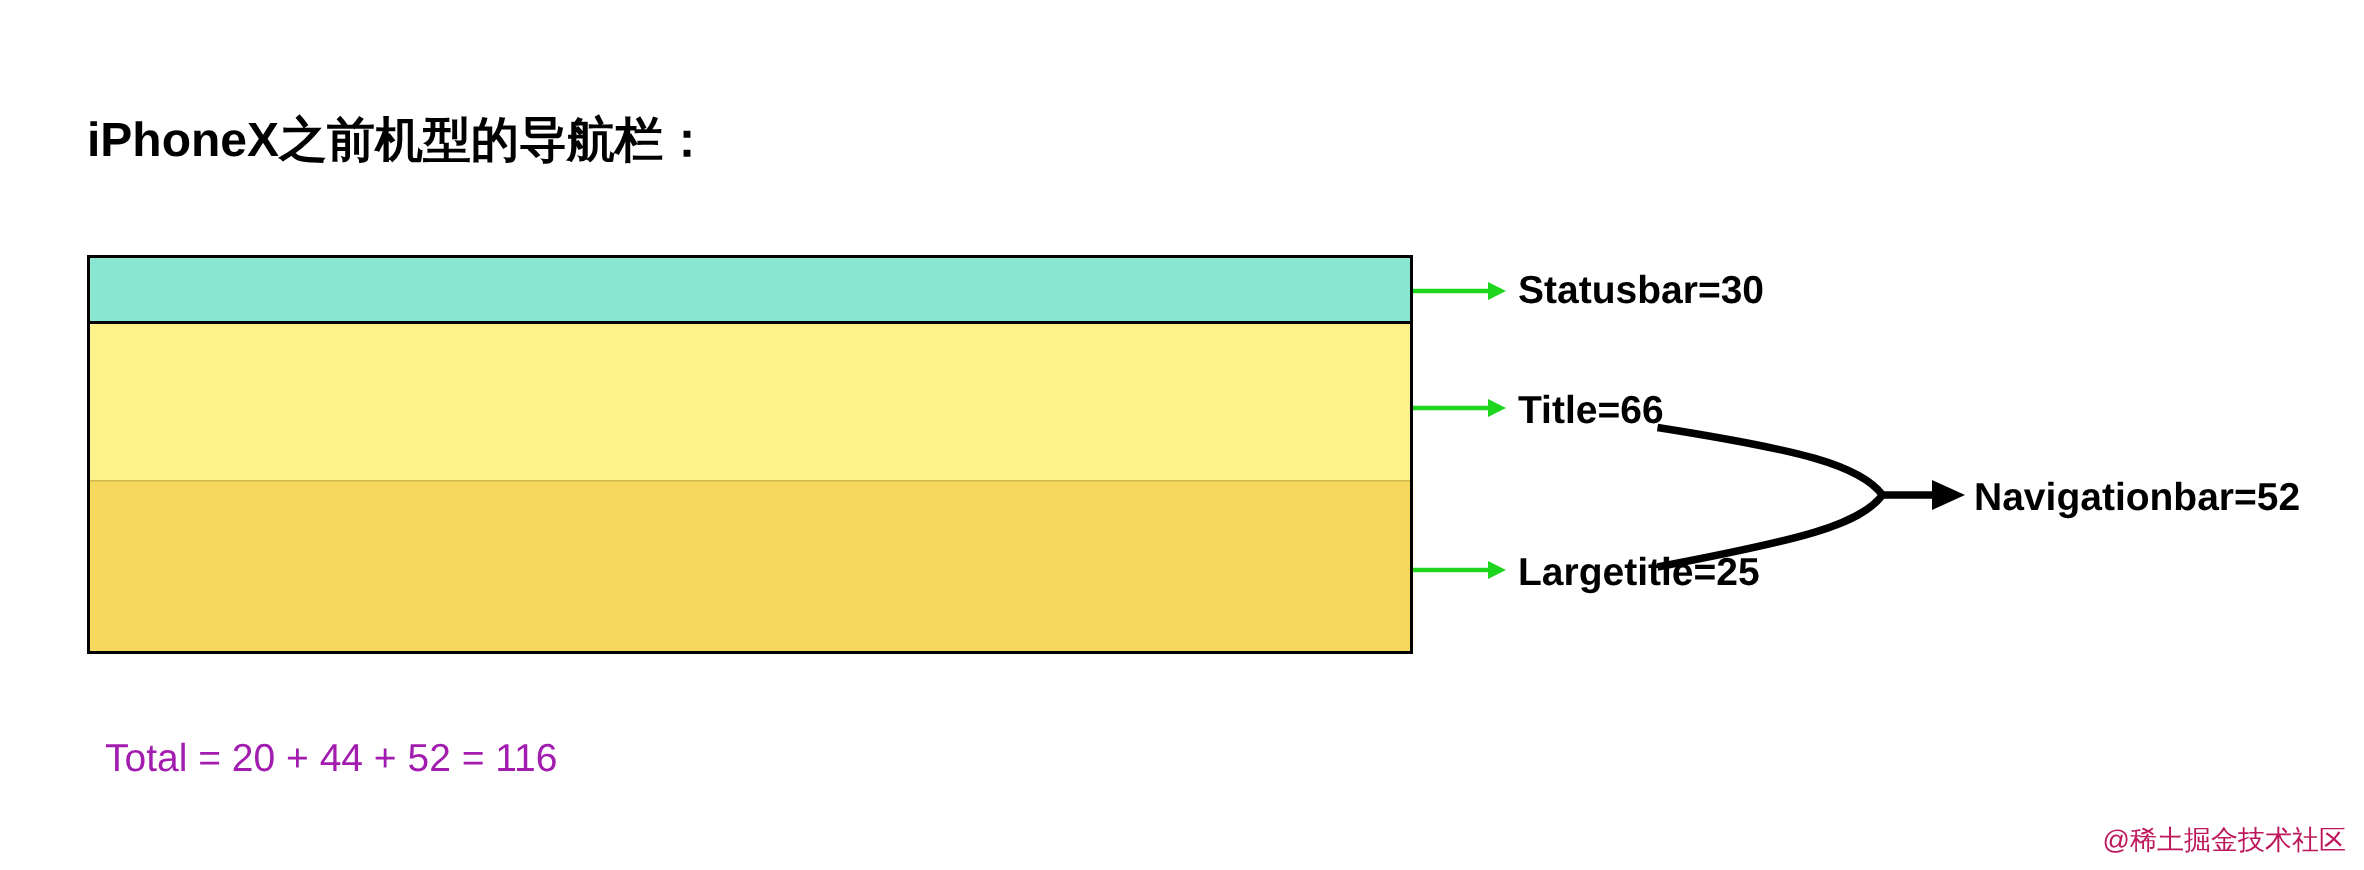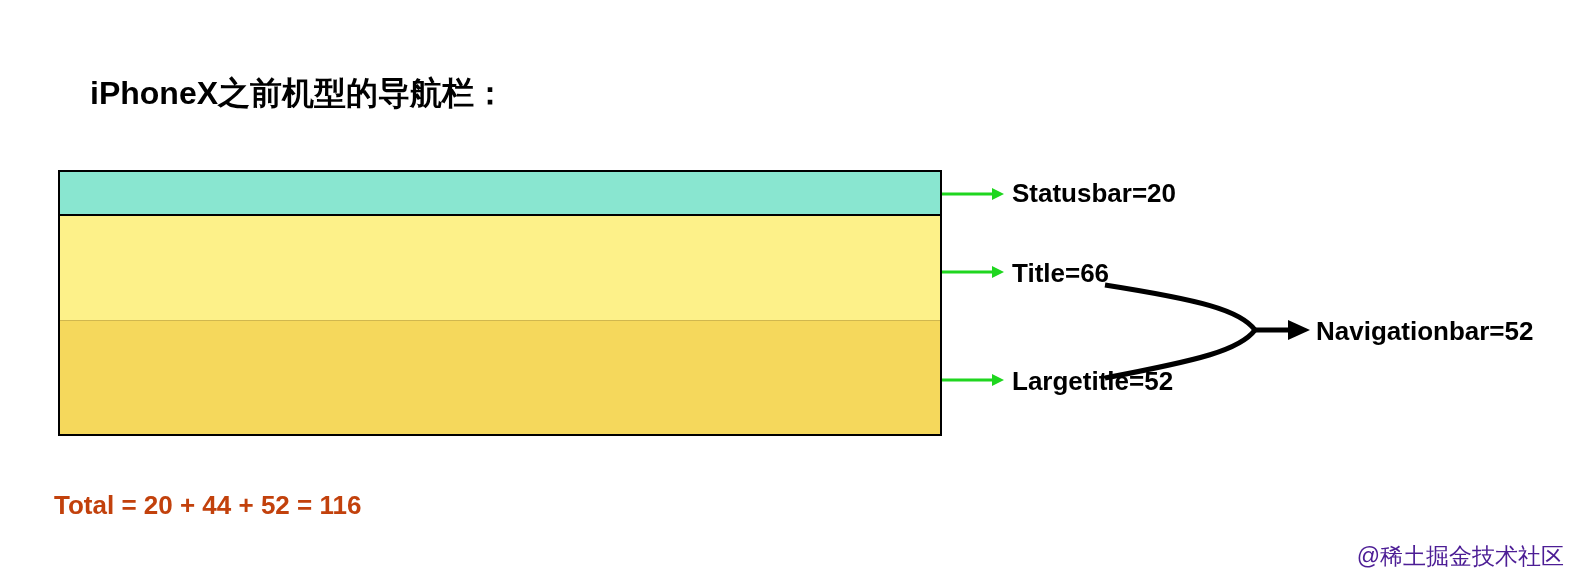--- a/index.html
+++ b/index.html
@@ -1,29 +1,29 @@
 <!DOCTYPE html>
 <html><head>
 <meta charset="utf-8">
 <style>
   html,body{margin:0;padding:0;width:1576px;height:580px;background:#fff;
             font-family:-apple-system,BlinkMacSystemFont,"Helvetica Neue",Arial,sans-serif;}
-  .title{position:absolute;left:58px;top:72px;font-size:32px;font-weight:700;color:#000;margin-left:32px;}
+  .title{position:absolute;left:58px;top:72px;font-size:32px;font-weight:700;color:#000;}
   .stack{position:absolute;left:58px;top:170px;width:880px;border:2px solid #000;}
   .bar{box-sizing:border-box;}
   .status{height:44px;background:#89e6d0;border-bottom:2px solid #000;}
   .title-bar{height:104px;background:#fdf189;}
   .large{height:114px;background:#f5d85c;border-top:1px solid rgba(0,0,0,.15);}
-  .total{position:absolute;left:54px;top:490px;font-size:26px;font-weight:700;color:#c2410c;}
+  .total{position:absolute;left:70px;top:490px;font-size:26px;font-weight:400;color:#a21caf;}
   .lbl{position:absolute;font-size:26px;font-weight:700;color:#000;white-space:nowrap;}
   .arrow-g{stroke:#1fd61f;stroke-width:3;fill:none;}
   .arrow-g-head{fill:#1fd61f;}
   .curve{stroke:#000;stroke-width:5;fill:none;}
   .curve-head{fill:#000;}
-  .watermark{position:absolute;right:12px;bottom:8px;color:#4c1d95;font-size:23px;}
+  .watermark{position:absolute;right:12px;bottom:8px;color:#be185d;font-size:18px;}
   svg.ovl{position:absolute;left:0;top:0;pointer-events:none;}
 </style>
 </head>
 <body>
 
 <div class="title">iPhoneX之前机型的导航栏：</div>
 
 <div class="stack">
   <div class="bar status"></div>
   <div class="bar title-bar"></div>
@@ -39,20 +39,20 @@
   <polygon class="arrow-g-head" points="992,266 1004,272 992,278"></polygon>
 
   <line class="arrow-g" x1="942" y1="380" x2="992" y2="380"></line>
   <polygon class="arrow-g-head" points="992,374 1004,380 992,386"></polygon>
 
   <path class="curve" d="M1105,285 C1200,300 1240,310 1255,330 C1240,350 1200,360 1105,378"></path>
   <line class="curve" x1="1255" y1="330" x2="1290" y2="330" stroke="#000" stroke-width="5"></line>
   <polygon class="curve-head" points="1288,320 1310,330 1288,340"></polygon>
 </svg>
 
-<div class="lbl" style="left:1012px;top:178px">Statusbar=20</div>
+<div class="lbl" style="left:1012px;top:178px">Statusbar=30</div>
 <div class="lbl" style="left:1012px;top:258px">Title=66</div>
-<div class="lbl" style="left:1012px;top:366px">Largetitle=52</div>
+<div class="lbl" style="left:1012px;top:366px">Largetitle=25</div>
 <div class="lbl" style="left:1316px;top:316px">Navigationbar=52</div>
 
 <div class="total">Total = 20 + 44 + 52 = 116</div>
 
 <div class="watermark">@稀土掘金技术社区</div>
 
 </body></html>

